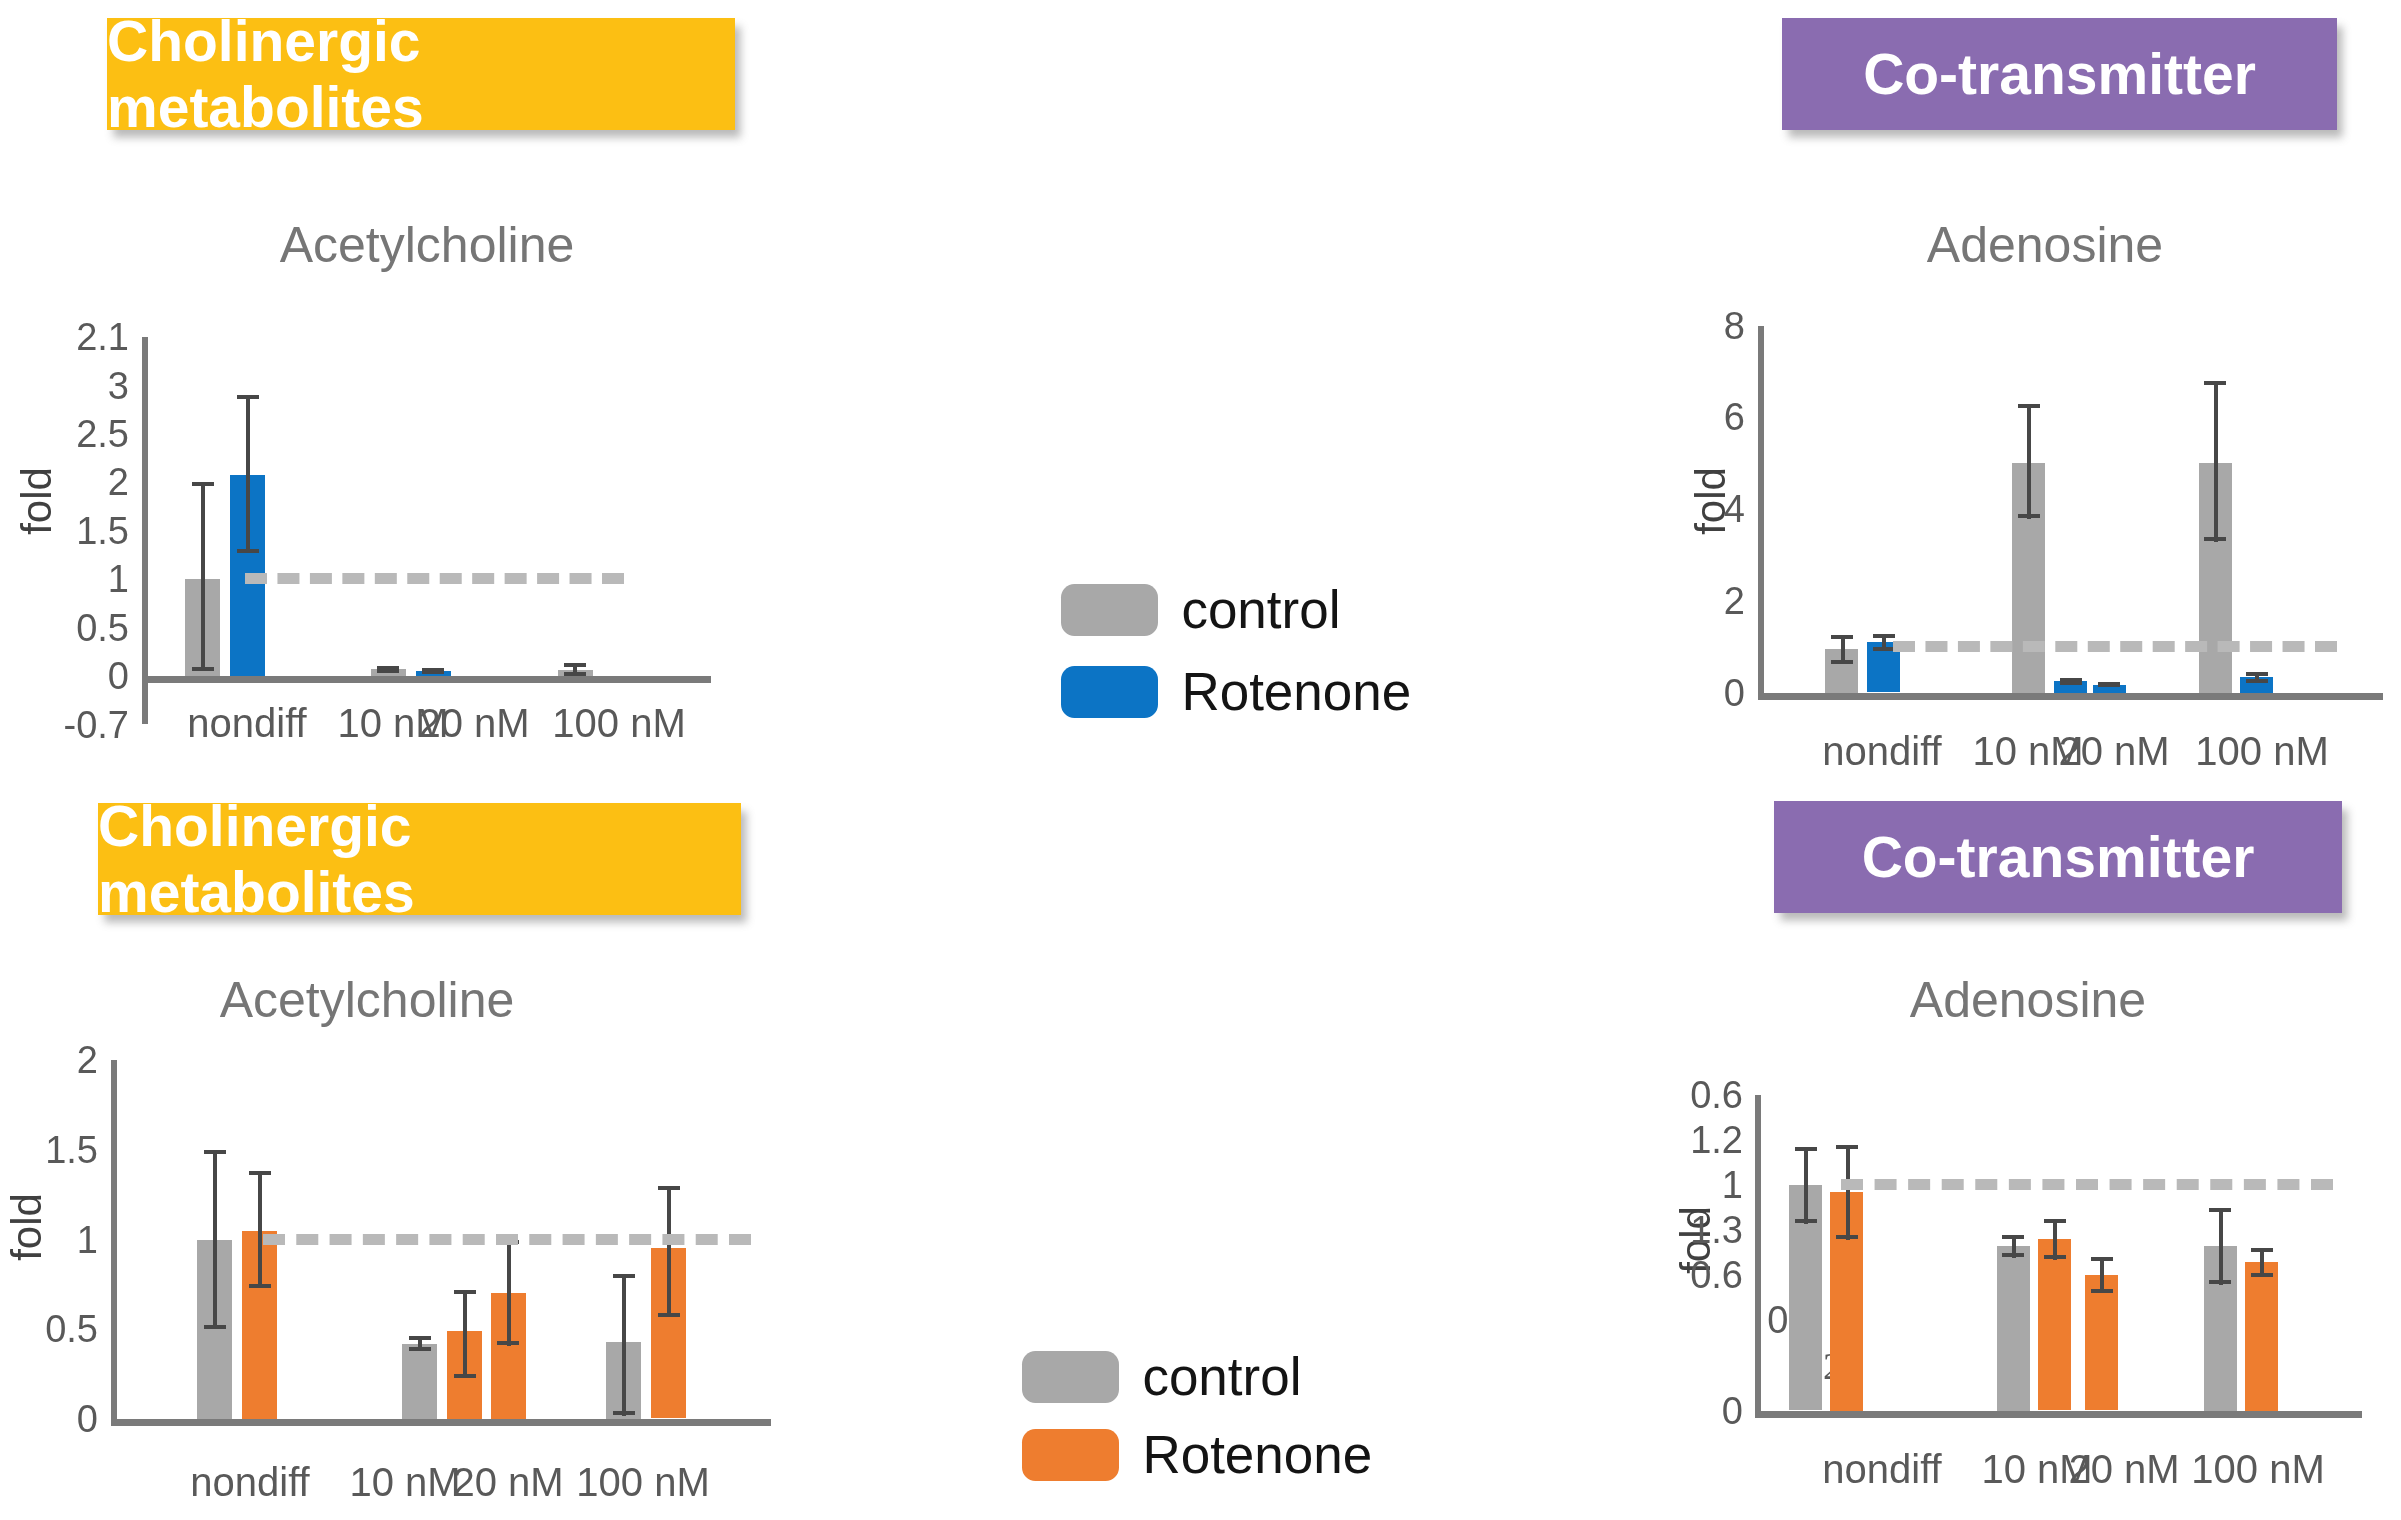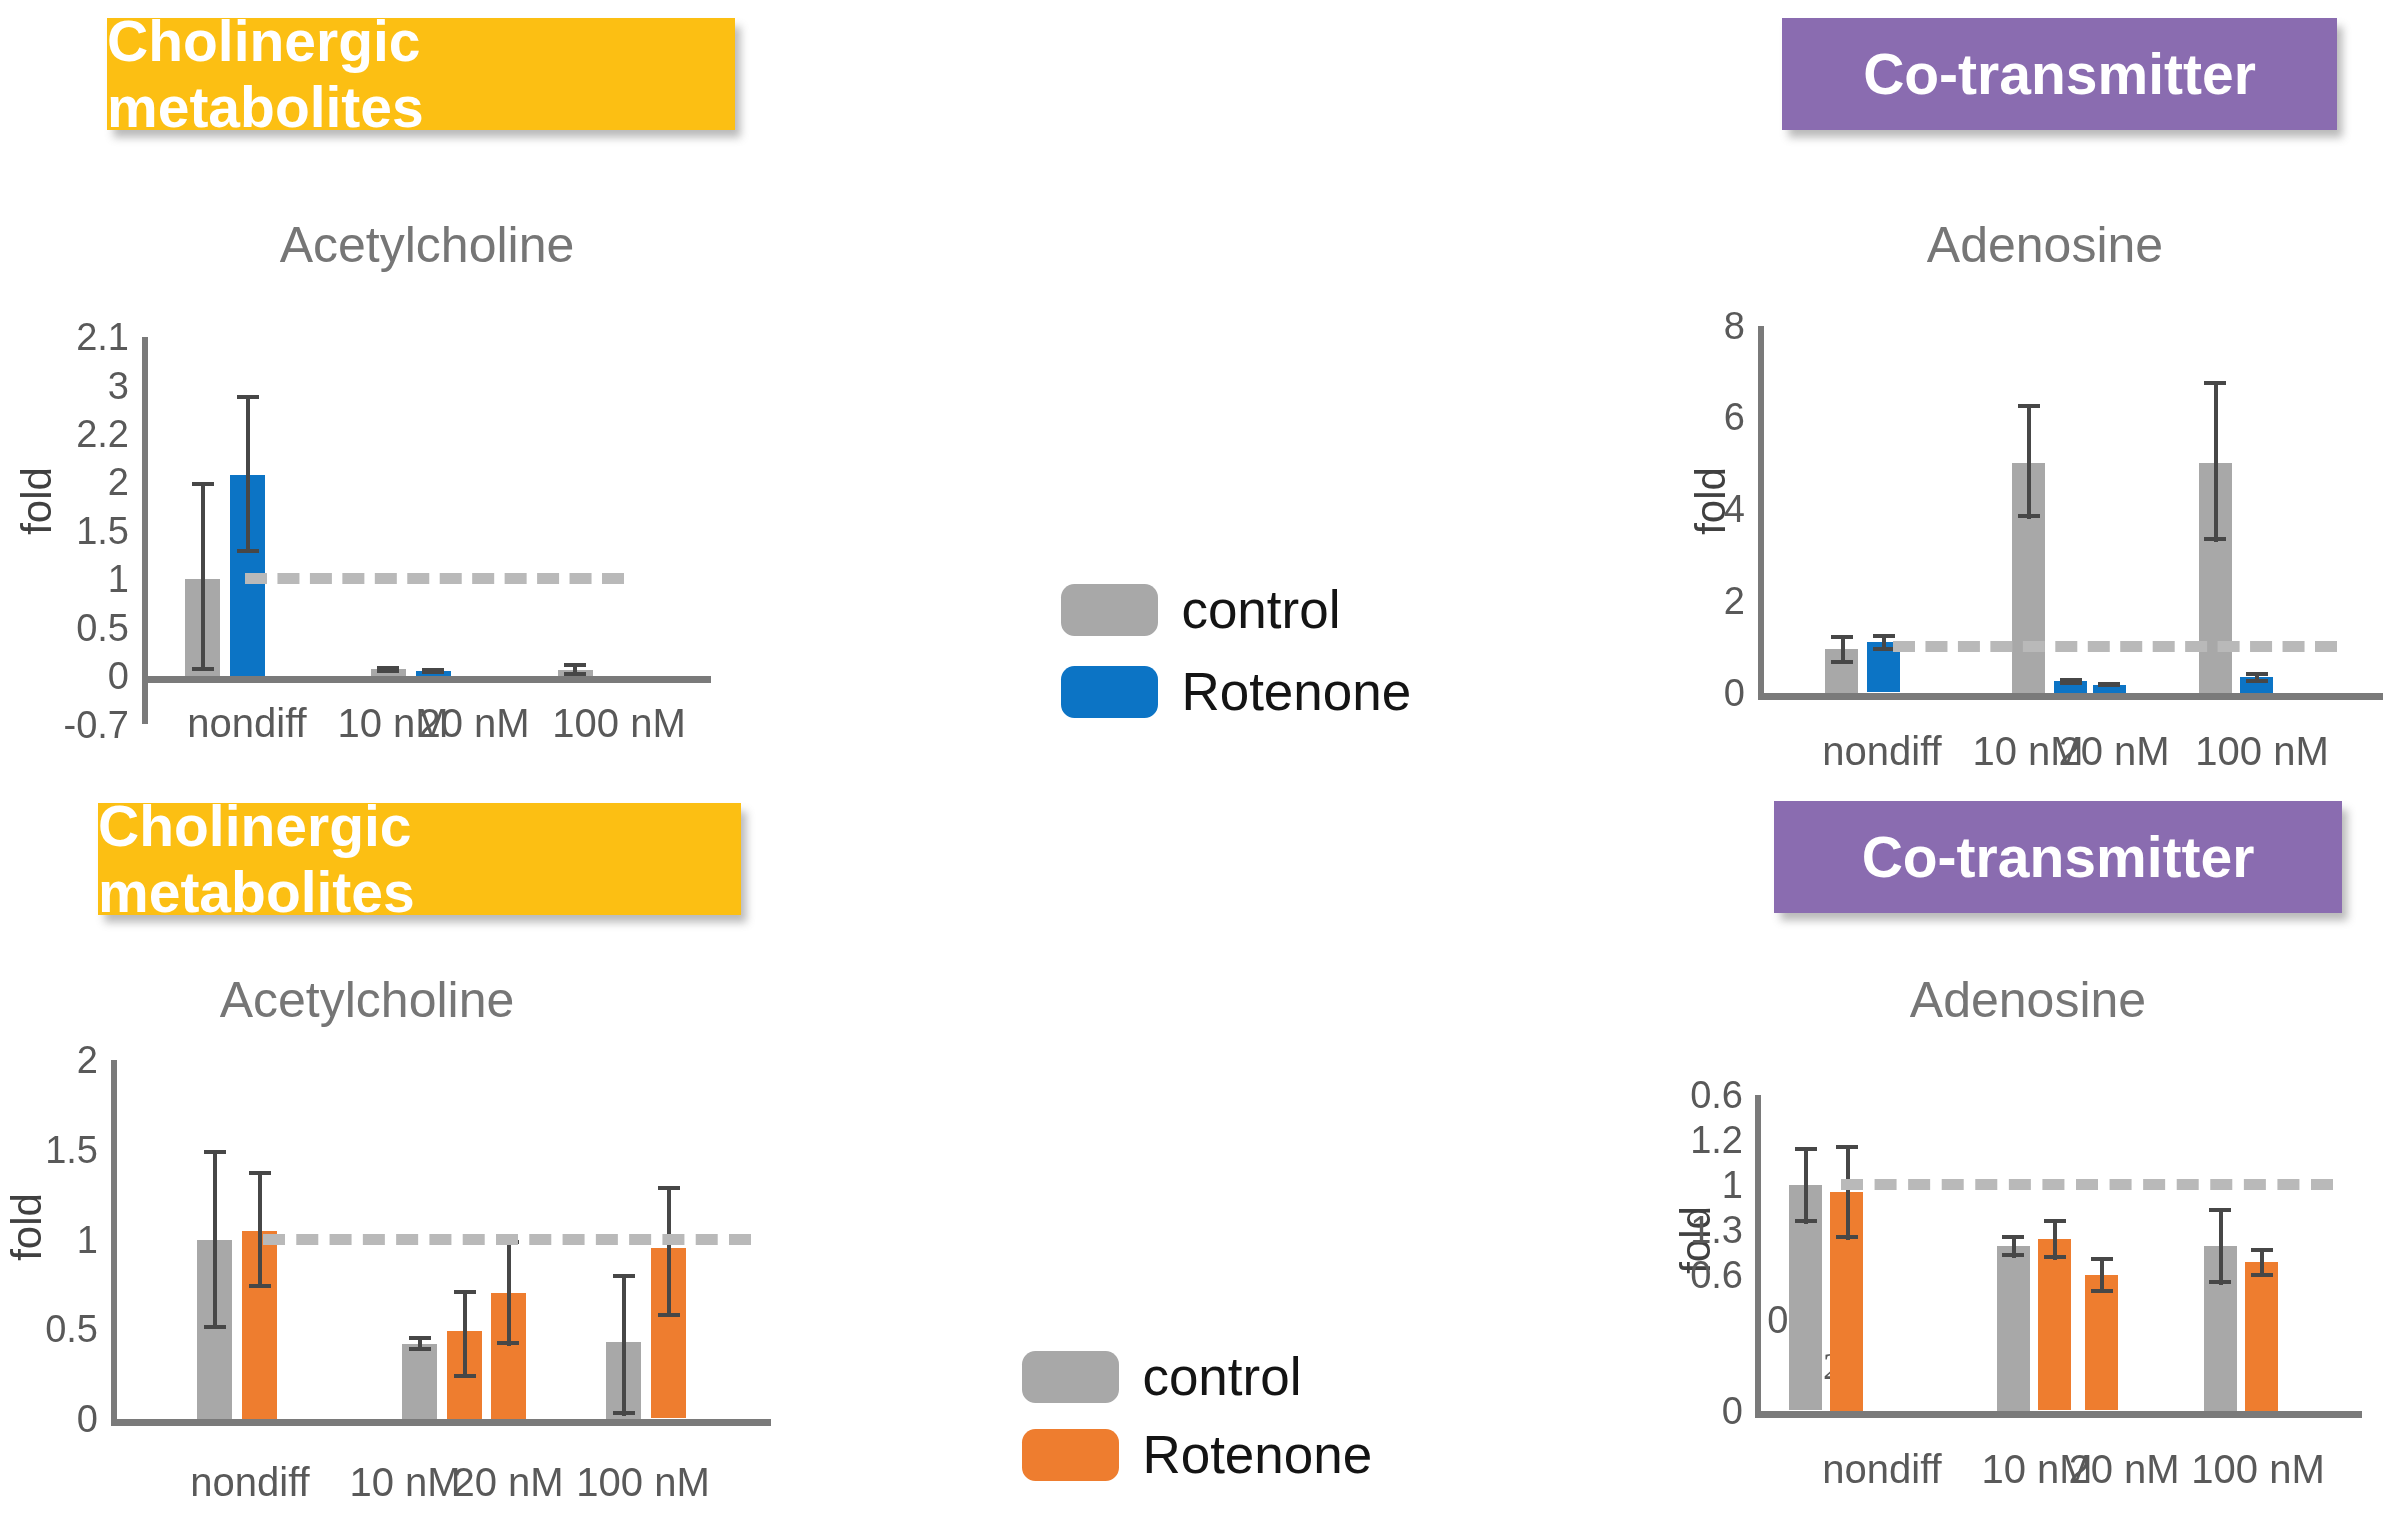--- a/index.html
+++ b/index.html
@@ -73,21 +73,21 @@
   <div class="legend-row" style="left:0;top:78px;">
     <span class="legend-swatch" id="sw-bot-1" style="background: rgb(238, 125, 47);"></span>
     <span class="legend-label">Rotenone</span>
   </div>
 </div>
 
 <div class="axis-v" style="left: 142px; top: 337px; height: 387px;"></div>
 <div class="axis-h" style="left: 142px; top: 676px; width: 569px;"></div>
 <div class="tick-label" style="left: 129px; top: 337px;">2.1</div>
 <div class="tick-label" style="left: 129px; top: 386px;">3</div>
-<div class="tick-label" style="left: 129px; top: 434px;">2.2</div>
+<div class="tick-label" style="left: 129px; top: 434px;">2.5</div>
 <div class="tick-label" style="left: 129px; top: 482px;">2</div>
 <div class="tick-label" style="left: 129px; top: 531px;">1.5</div>
 <div class="tick-label" style="left: 129px; top: 579px;">1</div>
 <div class="tick-label" style="left: 129px; top: 628px;">0.5</div>
 <div class="tick-label" style="left: 129px; top: 676px;">0</div>
 <div class="tick-label" style="left: 129px; top: 725px;">-0.7</div>
 <div class="cat-label" style="left: 247px; top: 723px;">nondiff</div>
 <div class="cat-label" style="left: 393px; top: 723px;">10 nM</div>
 <div class="cat-label" style="left: 474px; top: 723px;">20 nM</div>
 <div class="cat-label" style="left: 619px; top: 723px;">100 nM</div>

